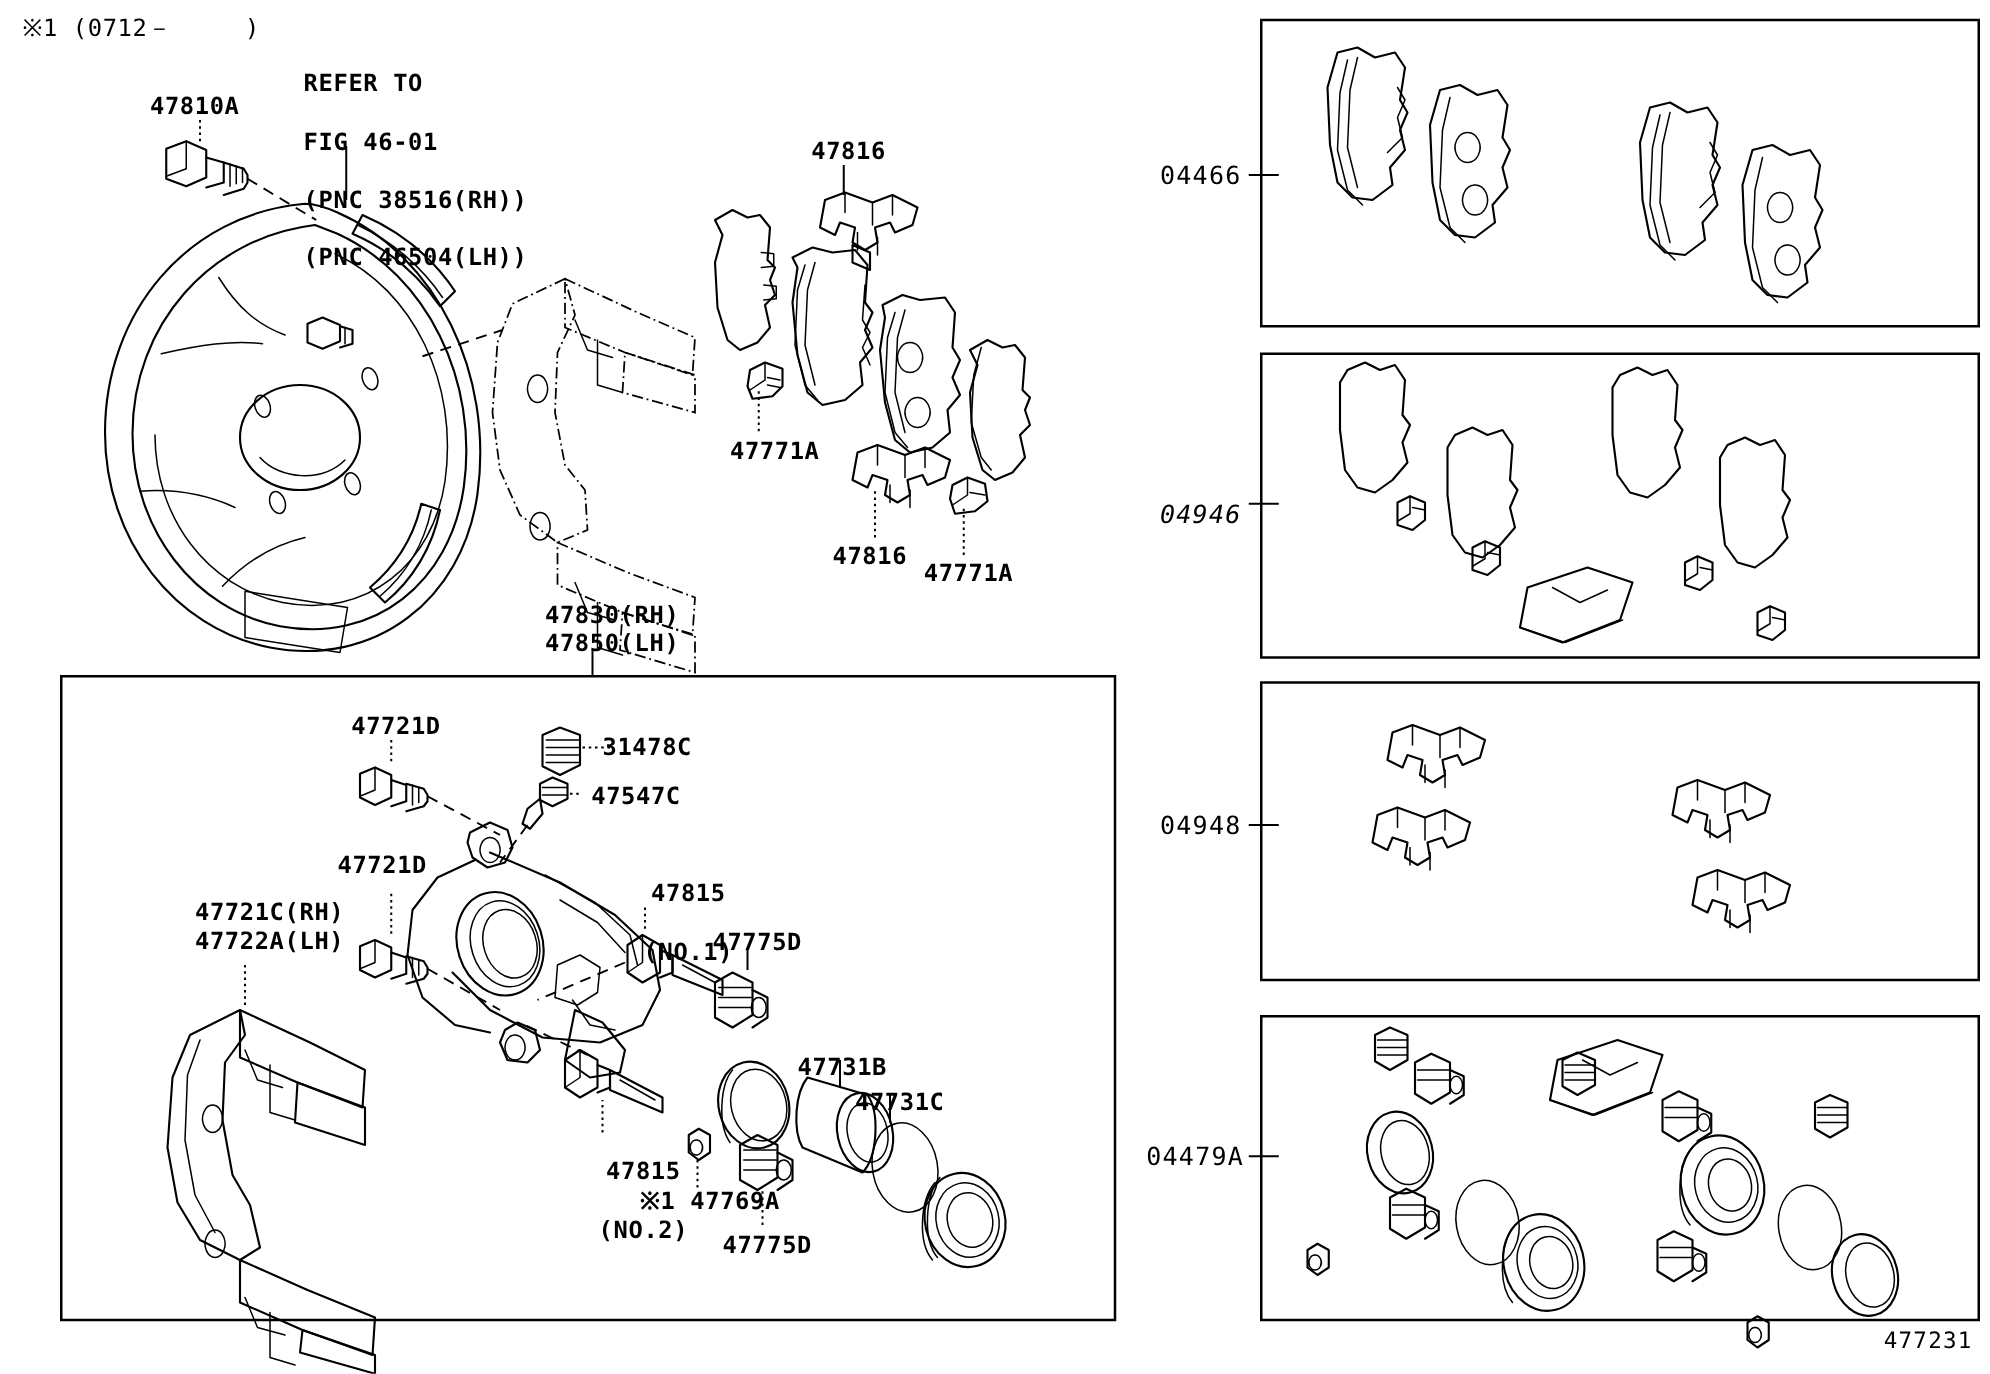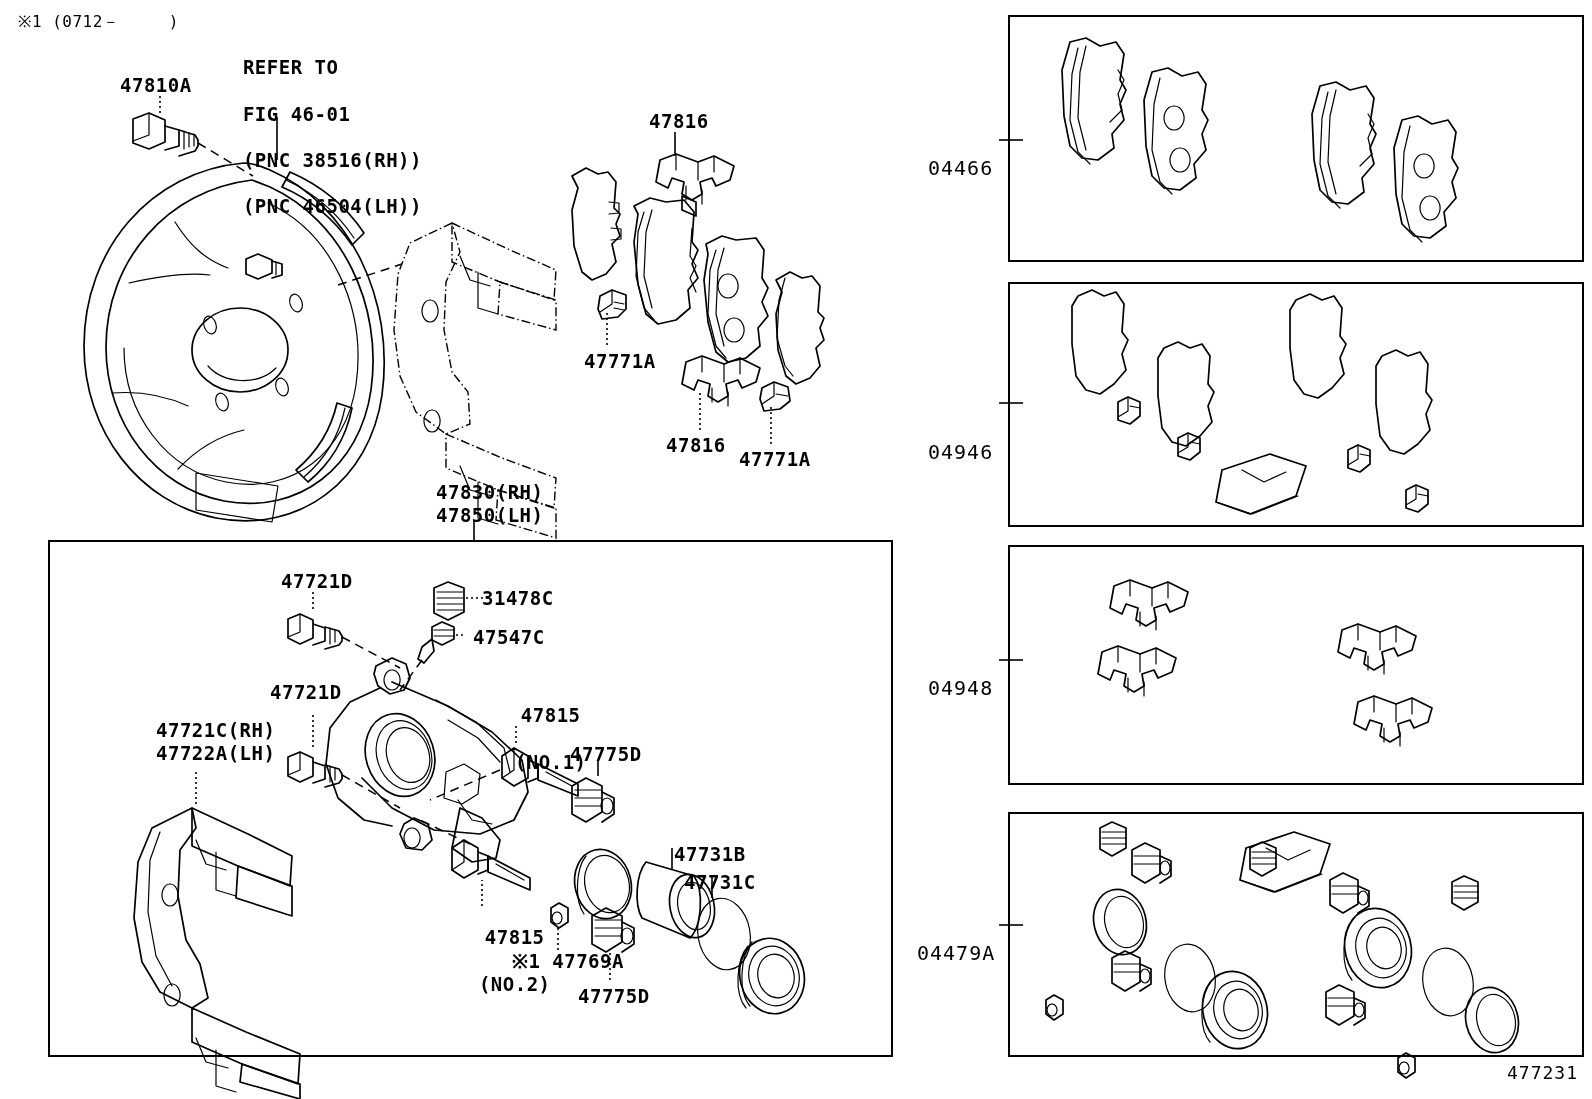--- a/index.html
+++ b/index.html
@@ -10,22 +10,22 @@
   }
   .lbl{
     position:absolute;
     font-family:"DejaVu Sans Mono","Liberation Mono",monospace;
     font-weight:bold;
     font-size:19px;
     letter-spacing:0.5px;
     white-space:pre;
     line-height:1.22;
   }
-  .lbl.note{font-weight:normal;font-size:16px;}
-  .lbl.kit{font-size:20px;font-weight:normal;letter-spacing:1px;margin-top:28px;}
+  .lbl.note{font-weight:normal;font-size:19px;}
+  .lbl.kit{font-size:20px;font-weight:normal;letter-spacing:1px;}
   .lbl.figid{font-size:18px;font-weight:normal;letter-spacing:1px;}
   .box{
     position:absolute;border:2px solid #000;box-sizing:border-box;background:transparent;
   }
   svg.art{position:absolute;left:0;top:0;width:1592px;height:1099px;pointer-events:none;}
   .leader{stroke:#000;stroke-width:1.6;fill:none;}
   .leaderdot{stroke:#000;stroke-width:1.6;fill:none;stroke-dasharray:2 3;}
   .outline{fill:none;stroke:#000;stroke-width:1.7;stroke-linejoin:round;stroke-linecap:round;}
   .outline-thin{fill:none;stroke:#000;stroke-width:1.2;stroke-linejoin:round;stroke-linecap:round;}
   .phantom{fill:none;stroke:#000;stroke-width:1.4;stroke-dasharray:9 3 1.5 3;}
@@ -433,31 +433,31 @@
 
 <div class="lbl" style="left:491px;top:681px;text-align:center;">
   <span>47815</span><br>
   <span class="sm">(NO.1)</span>
 </div>
 
 <div class="lbl" style="left:570px;top:743px;">47775D</div>
 
 <div class="lbl" style="left:156px;top:719px;">47721C(RH)<br>47722A(LH)</div>
 
-<div class="lbl" style="left:638px;top:843px;margin-left:36px;">47731B</div>
+<div class="lbl" style="left:638px;top:843px;">47731B</div>
 
 <div class="lbl" style="left:684px;top:871px;text-align:right;">47731C</div>
 
 <div class="lbl" style="left:455px;top:903px;text-align:center;">
   <span>47815</span><br>
   <span class="sm">(NO.2)</span>
 </div>
 
 <div class="lbl" style="left:496px;top:950px;margin-left:16px;">※1 47769A</div>
 
 <div class="lbl" style="left:578px;top:985px;">47775D</div>
 
 <div class="lbl kit" style="left:928px;top:128px;">04466</div>
-<div class="lbl kit" style="left:928px;top:412px;">04946</div>
+<div class="lbl kit" style="left:928px;top:399px;font-style:italic;">04946</div>
 <div class="lbl kit" style="left:928px;top:648px;">04948</div>
 <div class="lbl kit" style="left:917px;top:913px;">04479A</div>
 
 <div class="lbl figid" style="left:1507px;top:1062px;">477231</div>
 
 </body></html>

